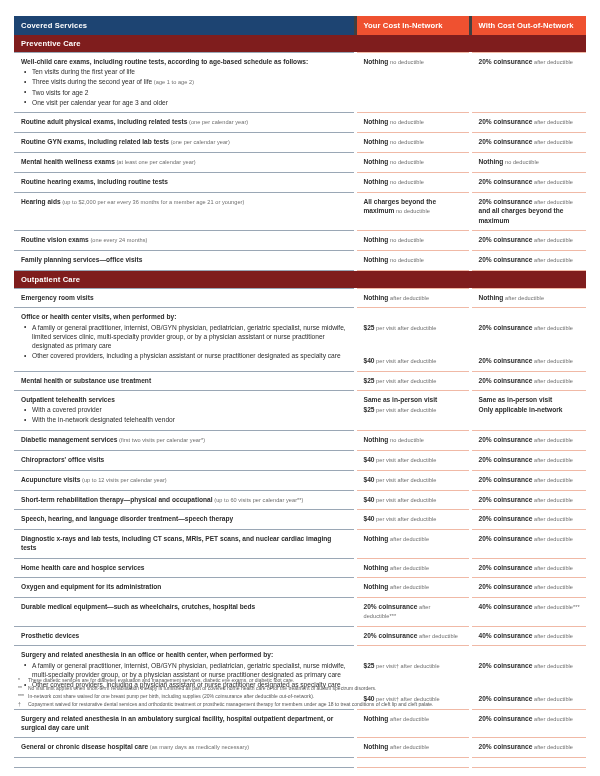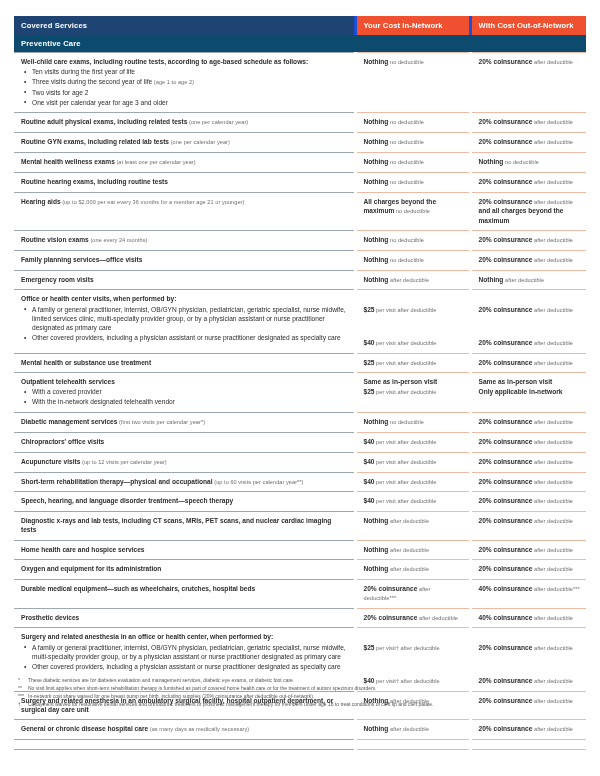--- a/index.html
+++ b/index.html
@@ -52,26 +52,26 @@
   }
   .hd-cost {
     background: #ef5130;
     color: #ffffff;
     font-size: 7.6px;
     font-weight: bold;
     letter-spacing: 0.1px;
     padding: 5px 0 5px 7px;
     height: 17px;
     box-sizing: border-box;
-    border-left: 3px solid #1d4ed8;
+    border-left: 3px solid #404040;
   }
 
   
   tr.section-band td {
-    background: #0c4a6e;
+    background: #7f1d1d;
     color: #ffffff;
     font-size: 7.6px;
     font-weight: bold;
     letter-spacing: 0.15px;
     padding: 4px 0 4px 7px;
     height: 15px;
     box-sizing: border-box;
     border: none;
   }
 
@@ -297,20 +297,23 @@
           <td class="cost">
             <div class="cost-stack">
               <div><span>Nothing</span><span class="lite"> no deductible</span></div>
             </div>
           </td>
           <td class="cost">
             <div class="cost-stack">
               <div><span>20% coinsurance</span><span class="lite"> after deductible</span></div>
             </div>
           </td>
+        </tr>
+        <tr class="section-band">
+          <td colspan="3">Outpatient Care</td>
         </tr>
         <tr>
           <td class="svc">
             <div>Emergency room visits</div>
           </td>
           <td class="cost">
             <div class="cost-stack">
               <div><span>Nothing</span><span class="lite"> after deductible</span></div>
             </div>
           </td>

